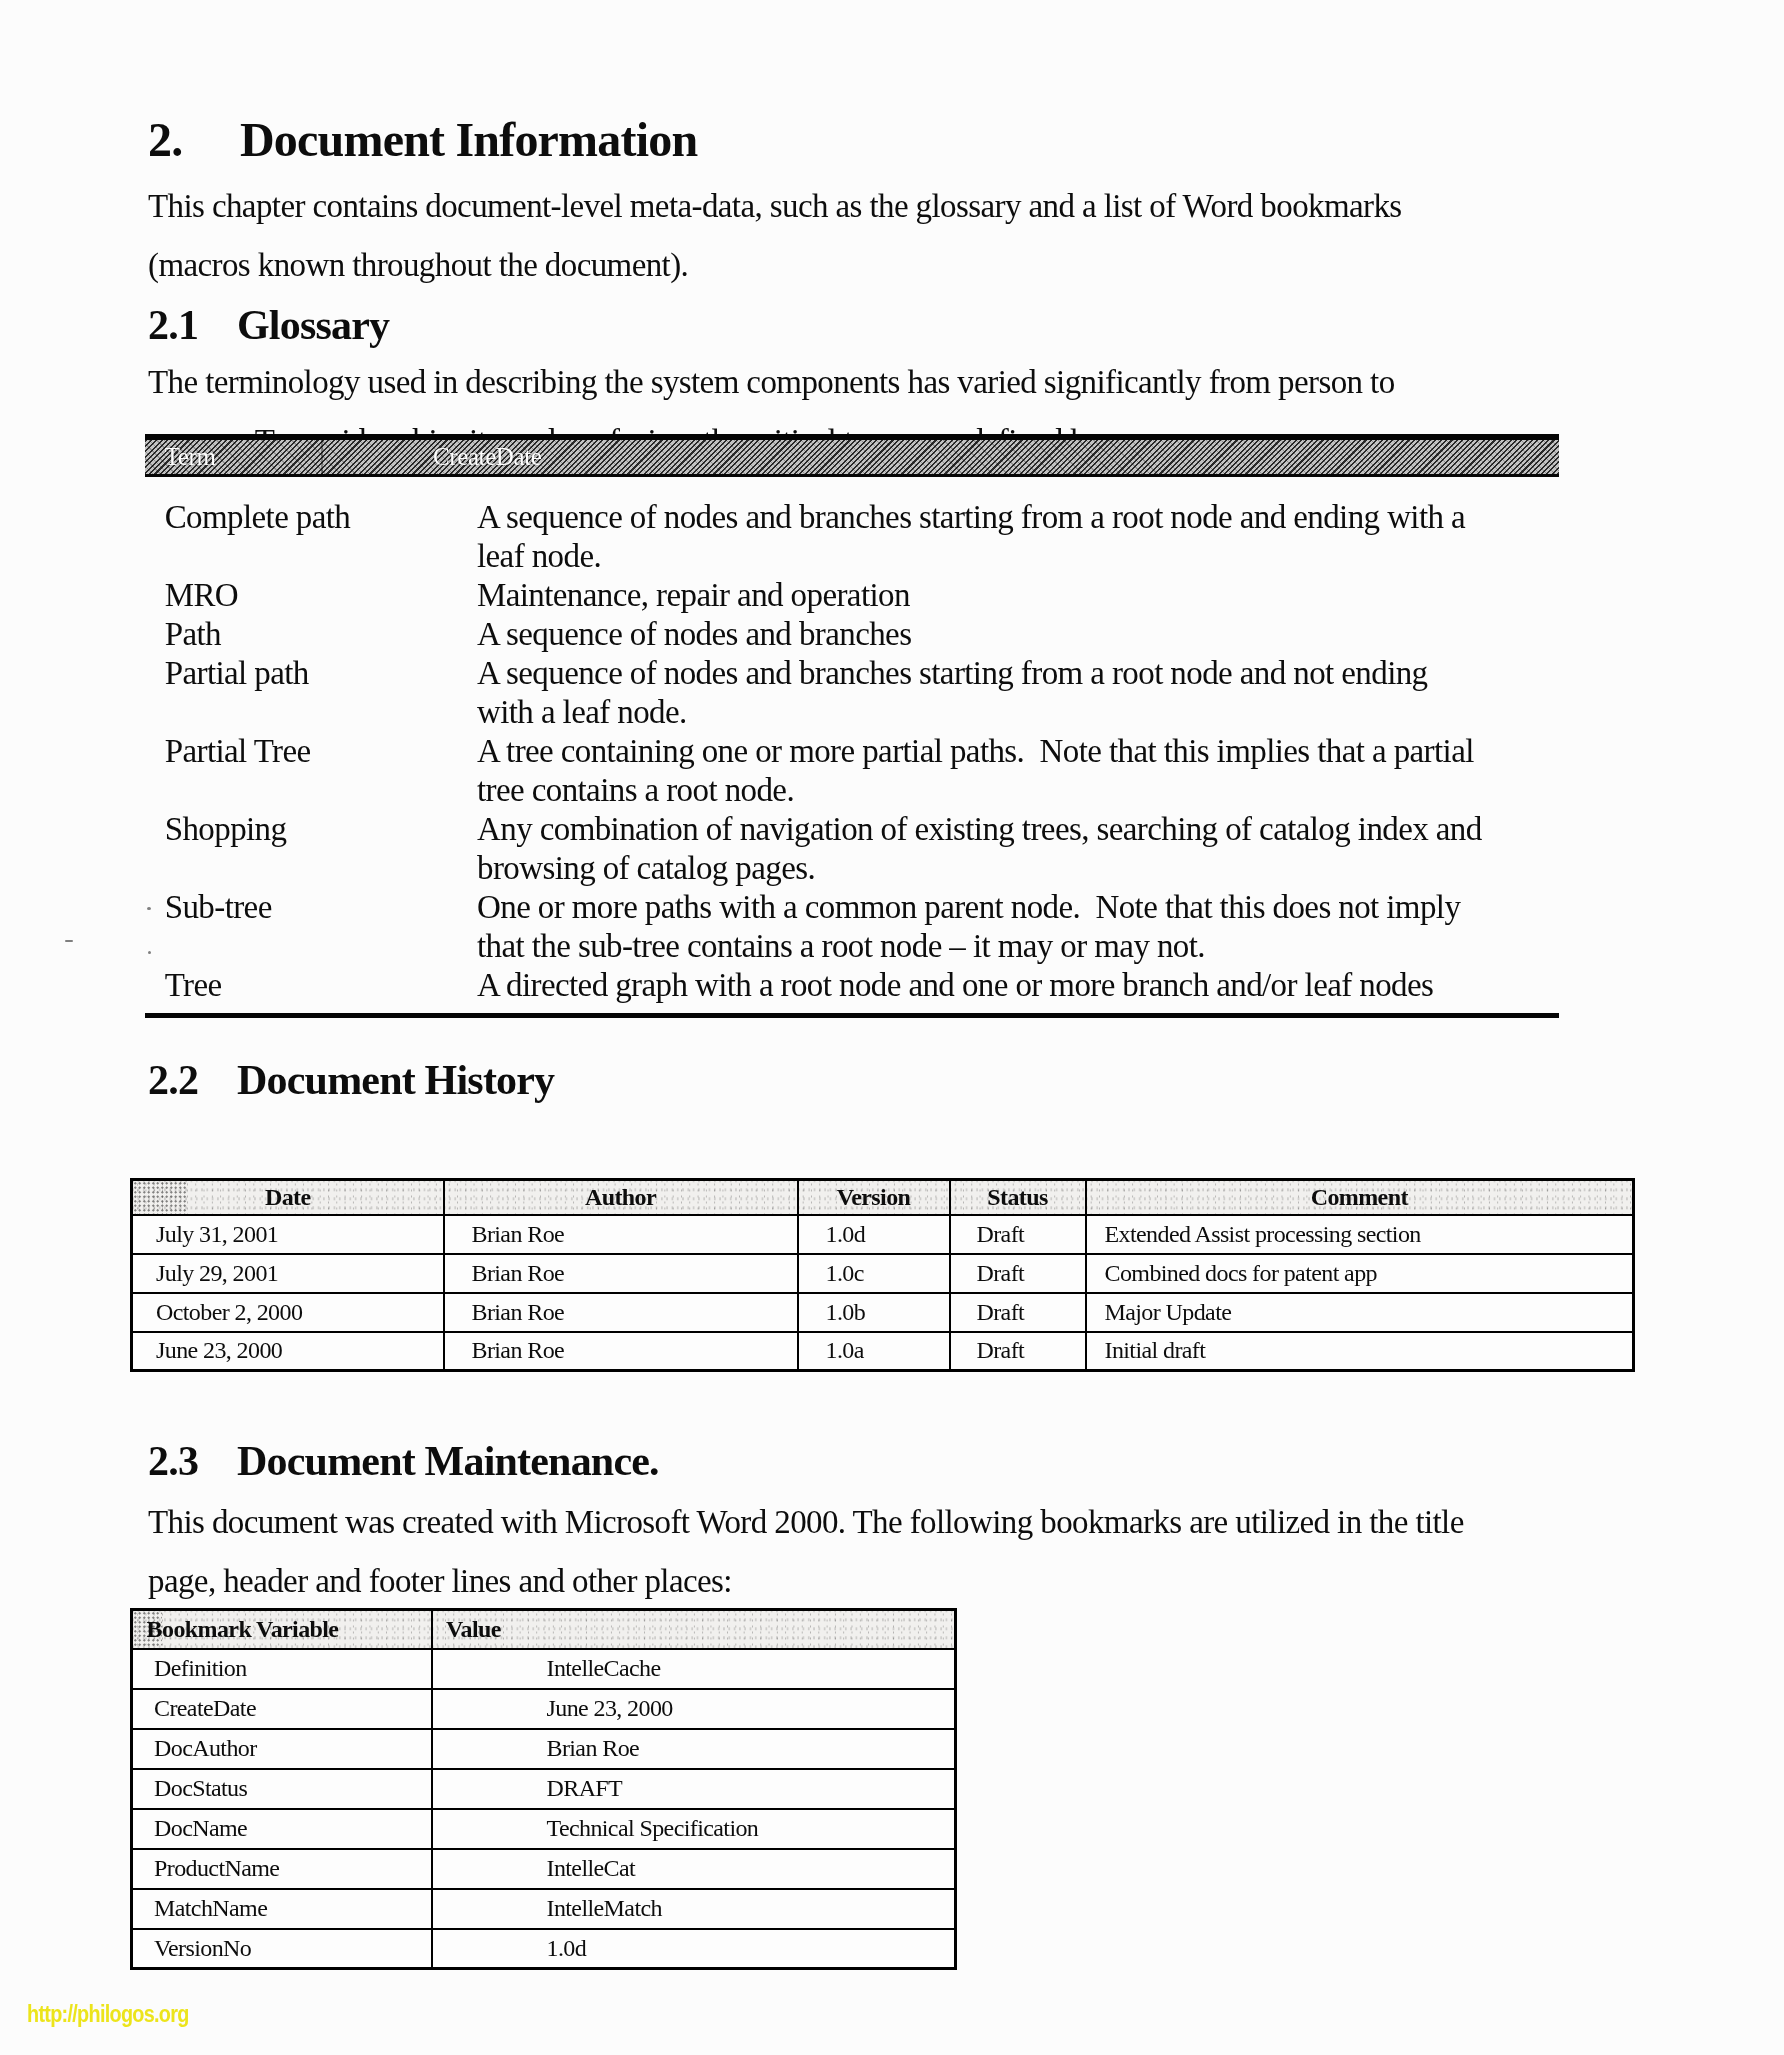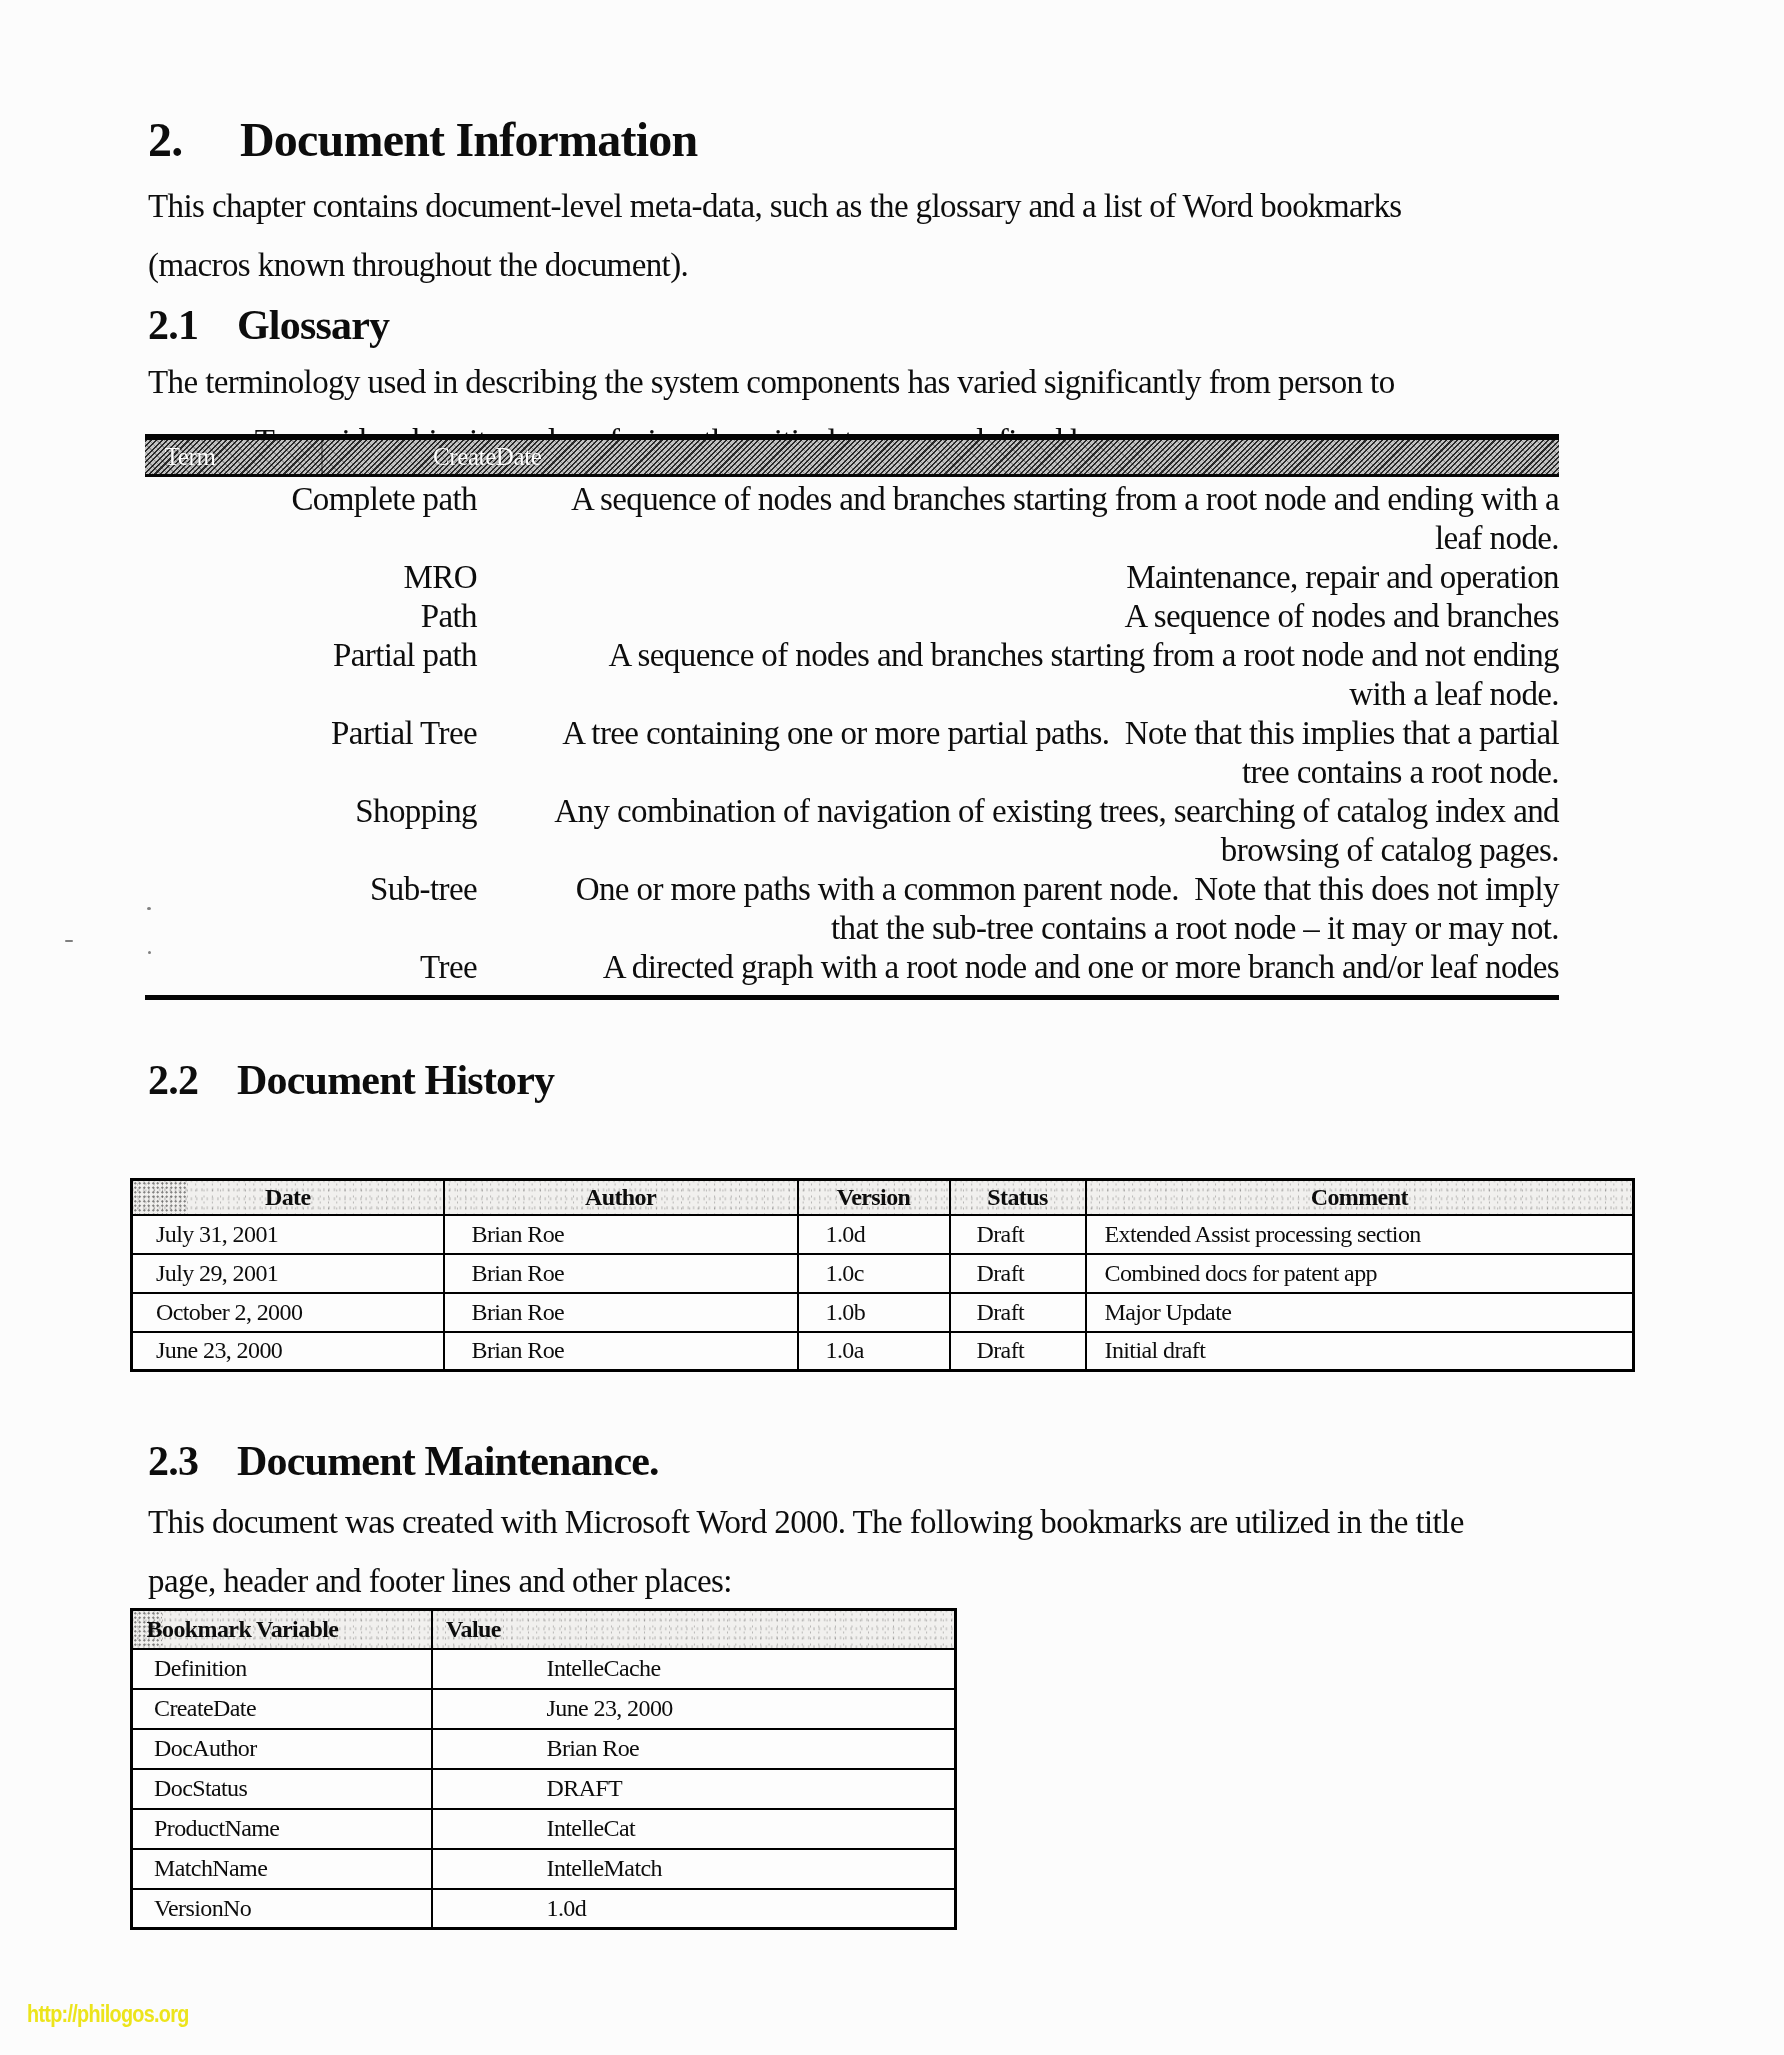--- a/index.html
+++ b/index.html
@@ -39,21 +39,21 @@
       repeating-linear-gradient(135deg, rgba(15,15,15,.85) 0 1.5px, transparent 1.5px 3.8px),
       repeating-linear-gradient(45deg,  rgba(15,15,15,.28) 0 0.8px, transparent 0.8px 5.3px);
   }
   .gloss-head .seam { position:absolute; left:176px; top:0; bottom:0; width:2.3px; background:rgba(0,0,0,.35); }
   .gloss-head .hlabel {
     position:absolute; top:0; line-height:33px; font-size:25px; font-weight:normal; color:#ffffff;
     text-shadow:0 0 2.3px rgba(0,0,0,.4); letter-spacing:-0.4px;
   }
   .gloss-head .hlabel.term { left:19.7px; }
   .gloss-head .hlabel.def  { left:288px; }
-  .gloss-body { padding-top:3px; padding-bottom:7.6px; border-bottom:5.3px solid #050505;text-align:right; }
+  .gloss-body { padding-top:21px; padding-bottom:7.6px; border-bottom:5.3px solid #050505; }
   .grow { display:flex; }
   .gterm { flex:0 0 332px; padding-left:19.7px; font-size:33px; line-height:39px; letter-spacing:-0.6px; white-space:pre; }
   .gdef  { flex:1 1 auto; font-size:33px; line-height:39px; letter-spacing:-0.6px; white-space:pre; }
   
   table.scan { border-collapse:collapse; table-layout:fixed; background:#fdfdfd; }
   table.scan th, table.scan td { border:2.3px solid #000; font-size:24px; letter-spacing:-0.6px; overflow:hidden; white-space:nowrap; }
   table.scan th { font-weight:bold; position:relative; }
   .speckle {
     background-color:#f1f0ee;
     background-image:
@@ -241,20 +241,24 @@
     </tr>
     <tr>
       <td class="c-key">DocAuthor</td>
       <td class="c-val">Brian Roe</td>
     </tr>
     <tr>
       <td class="c-key">DocStatus</td>
       <td class="c-val">DRAFT</td>
     </tr>
     <tr>
+      <td class="c-key">DocName</td>
+      <td class="c-val">Technical Specification</td>
+    </tr>
+    <tr>
       <td class="c-key">ProductName</td>
       <td class="c-val">IntelleCat</td>
     </tr>
     <tr>
       <td class="c-key">MatchName</td>
       <td class="c-val">IntelleMatch</td>
     </tr>
     <tr>
       <td class="c-key">VersionNo</td>
       <td class="c-val">1.0d</td>

